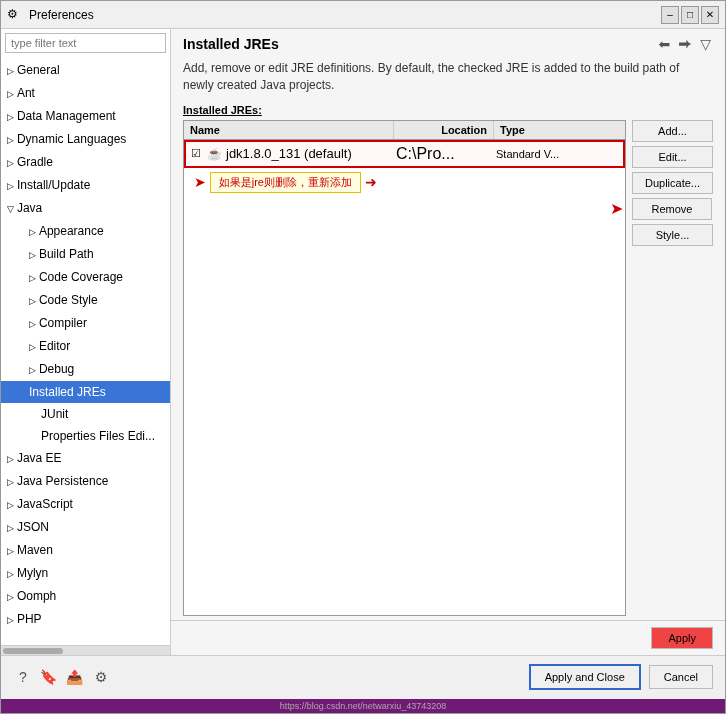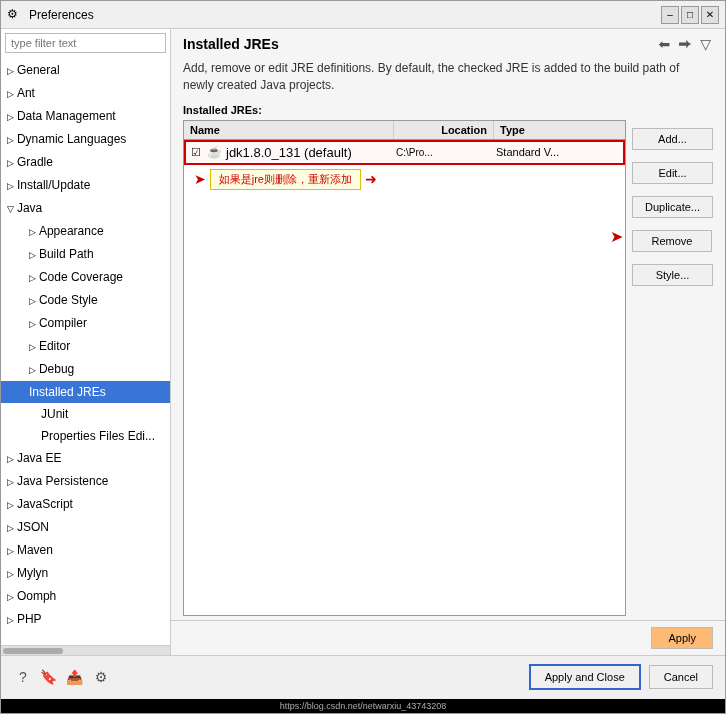--- a/index.html
+++ b/index.html
@@ -27,53 +27,53 @@
     .sidebar-scroll { height: 10px; background: #e0e0e0; border-top: 1px solid #ccc; display: flex; align-items: center; padding: 0 2px; }
     .scroll-handle { width: 60px; height: 6px; background: #aaa; border-radius: 3px; }
 
     .right-panel { flex: 1; display: flex; flex-direction: column; background: #f5f5f5; overflow: hidden; }
     .panel-title { font-size: 14px; font-weight: bold; color: #000; }
     .nav-btn { border: none; background: transparent; cursor: pointer; padding: 2px; font-size: 14px; color: #555; }
     .nav-btn:disabled { color: #bbb; }
 
     .panel-desc { padding: 4px 12px 8px; font-size: 11px; color: #333; line-height: 1.4; }
 
-    .installed-label { padding: 2px 12px 4px; font-size: 11px; font-weight: bold; color: #000; }
+    .installed-label { padding: 2px 12px 4px; font-size: 11px; font-weight: bold; color: #000; text-decoration: underline; }
     .jre-table { flex: 1; border: 1px solid #999; background: #fff; overflow: hidden; }
     .table-header { display: flex; background: #e8e8e8; border-bottom: 1px solid #999; }
     .table-col { padding: 3px 6px; font-size: 11px; font-weight: bold; border-right: 1px solid #ccc; }
     .table-col:last-child { border-right: none; }
     .col-name { width: 210px; }
     .col-location { width: 100px; text-align: right; }
     .col-type { flex: 1; }
 
     .table-row-item { display: flex; align-items: center; padding: 3px 0; border: 2px solid transparent; }
     .table-row-item.highlighted { border: 2px solid #cc0000; background: #fff8f8; }
     .row-check { width: 20px; text-align: center; font-size: 11px; }
     .row-icon { width: 18px; text-align: center; }
     .row-name { width: 172px; padding-left: 2px; font-size: 13px; font-weight: normal; }
-    .row-location { width: 100px; font-size: 10px; overflow: hidden; text-overflow: ellipsis; white-space: nowrap; }
+    .row-location { width: 100px; font-size: 16px; overflow: hidden; text-overflow: ellipsis; white-space: nowrap; }
     .row-type { flex: 1; font-size: 11px; overflow: hidden; text-overflow: ellipsis; white-space: nowrap; }
 
     .table-empty { height: 280px; }
 
     .side-buttons { display: flex; flex-direction: column; gap: 4px; padding: 0 0 0 6px; justify-content: flex-start; padding-top: 0; }
-    .side-btn { padding: 4px 12px; border: 1px solid #bbb; background: #f0f0f0; cursor: pointer; font-size: 11px; white-space: nowrap; min-width: 80px; text-align: center; margin-top: 8px; }
+    .side-btn { padding: 4px 12px; border: 1px solid #bbb; background: #f0f0f0; cursor: pointer; font-size: 11px; white-space: nowrap; min-width: 80px; text-align: center; }
     .side-btn.remove-btn { background: #f0f0f0; }
 
     .bottom-area { border-top: 1px solid #ccc; padding: 6px 12px; display: flex; justify-content: flex-end; }
-    .apply-btn { padding: 4px 16px; border: 1px solid #bbb; background: #fdba74; cursor: pointer; font-size: 11px; }
+    .apply-btn { padding: 4px 16px; border: 1px solid #bbb; background: #ef4444; cursor: pointer; font-size: 11px; }
 
     .footer { border-top: 1px solid #ccc; padding: 8px 12px; display: flex; justify-content: flex-end; gap: 8px; align-items: center; background: #f0f0f0; }
     .footer-icons { display: flex; gap: 6px; margin-right: auto; align-items: center; }
     .footer-icon { width: 20px; height: 20px; display: inline-flex; align-items: center; justify-content: center; font-size: 14px; cursor: pointer; color: #555; }
     .footer-btn { padding: 5px 14px; border: 1px solid #bbb; background: #f0f0f0; cursor: pointer; font-size: 11px; }
     .footer-btn.primary { border: 2px solid #3366cc; background: #f0f0f0; }
 
-    .watermark { font-size: 9px; color: #aaa; text-align: center; padding: 2px 12px; border-top: 1px solid #eee; background: #000000; }
+    .watermark { font-size: 9px; color: #aaa; text-align: center; padding: 2px 12px; border-top: 1px solid #eee; background: #701a75; }
 
     .panel-header-row { display: flex; align-items: center; justify-content: space-between; padding: 4px 12px 2px; }
 
     .table-with-buttons { display: flex; margin: 0 12px 4px; flex: 1; min-height: 0; }
     .table-wrapper { flex: 1; display: flex; flex-direction: column; border-radius: 17px; }
   </style>
 </head>
 <body>
 
 <div class="window">

